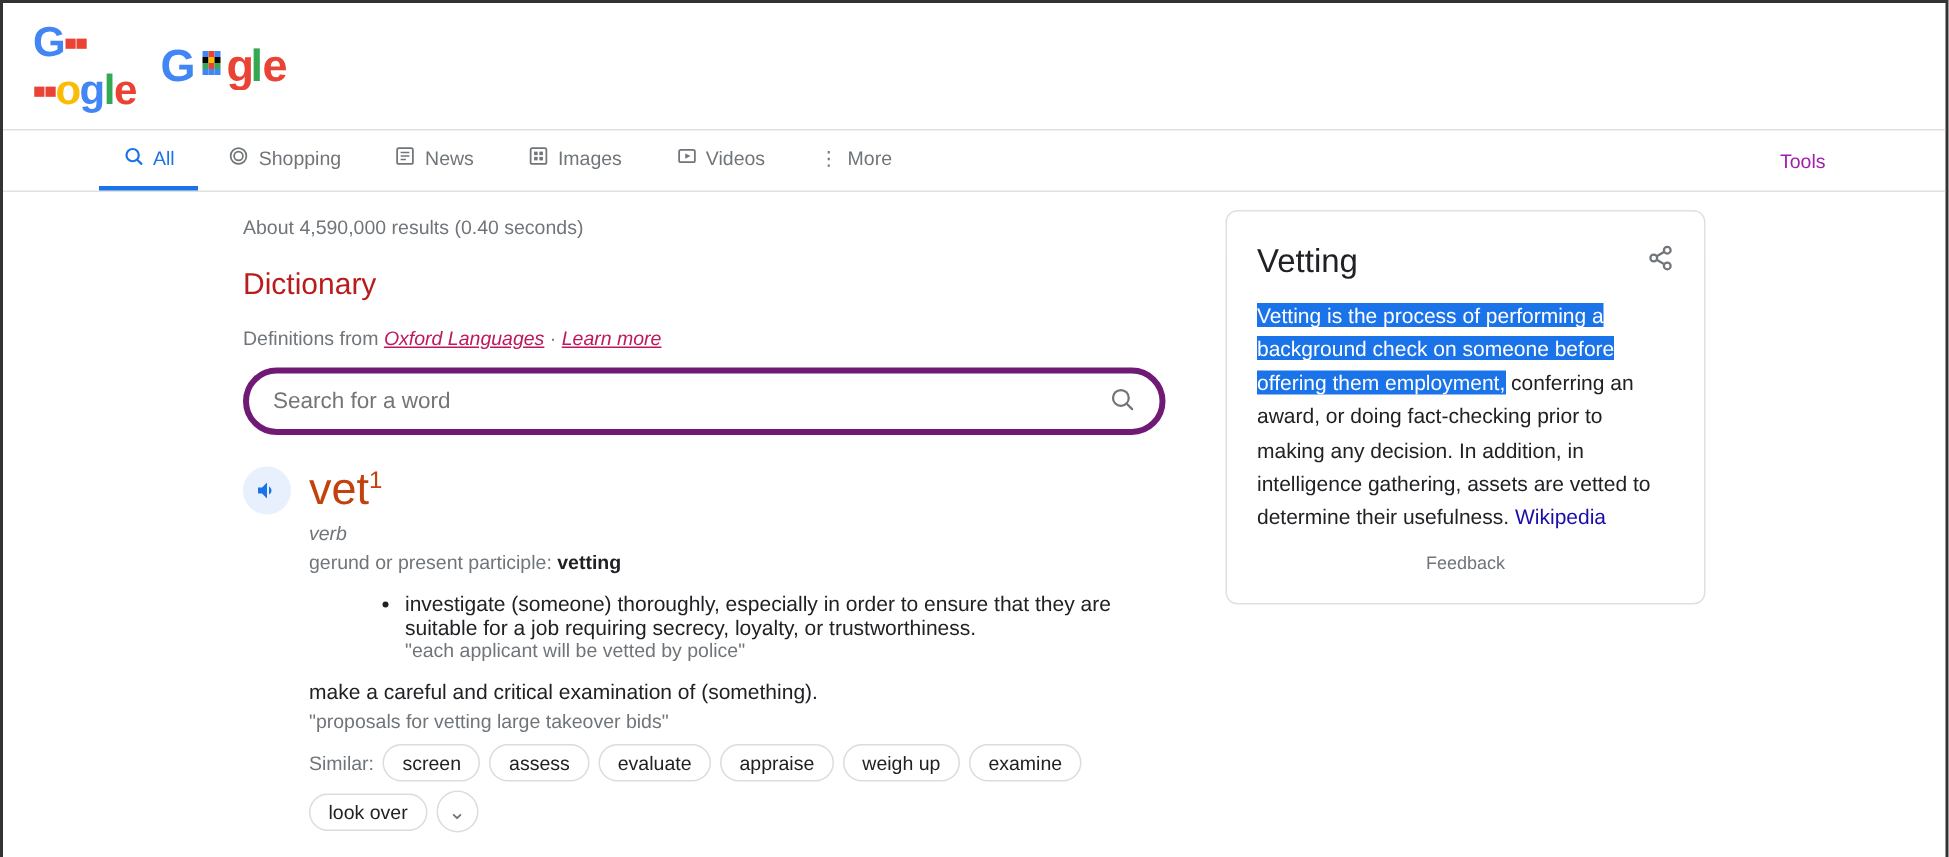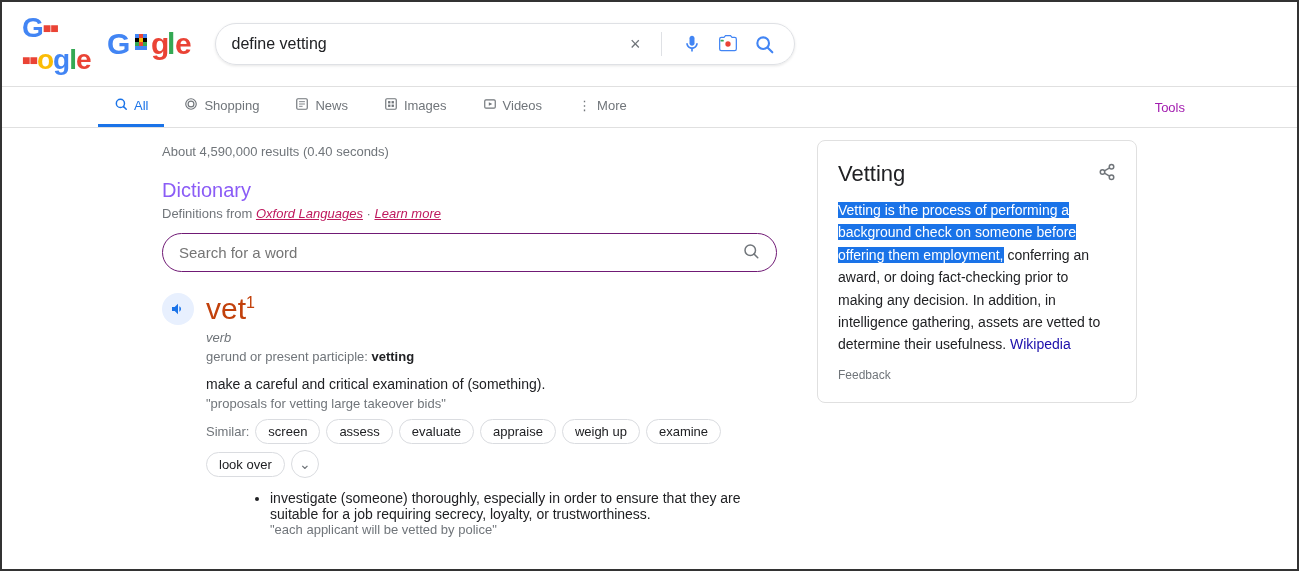--- a/index.html
+++ b/index.html
@@ -57,21 +57,21 @@
       cursor: pointer;
       display: flex;
       align-items: center;
       padding: 0 4px;
     }
 
     
     .nav-tabs {
       display: flex;
       align-items: center;
-      padding: 0 96px;
+      padding: 0 64px;
       border-bottom: 1px solid #e0e0e0;
       gap: 4px;
     }
     .nav-tab {
       display: flex;
       align-items: center;
       gap: 6px;
       padding: 10px 16px;
       font-size: 13px;
       color: #70757a;
@@ -112,40 +112,40 @@
     }
 
     
     .dictionary-section {
       margin-bottom: 16px;
     }
 
     .dictionary-title {
       font-size: 20px;
       font-weight: normal;
-      color: #8b5cf6;
-      margin-bottom: 4px;
+      color: #b91c1c;
+      margin-bottom: 16px;
     }
 
     .dictionary-source {
       font-size: 13px;
       color: #70757a;
       margin-bottom: 12px;
     }
     .dictionary-source a {
       color: #be185d;
       text-decoration: underline;
       cursor: pointer;
       font-style: italic;
     }
 
     .word-search-box {
       display: flex;
       align-items: center;
-      border: 1px solid #701a75;
+      border: 4px solid #701a75;
       border-radius: 24px;
       padding: 8px 16px;
       width: 100%;
       max-width: 640px;
       margin-bottom: 20px;
       gap: 8px;
     }
     .word-search-input {
       flex: 1;
       border: none;
@@ -309,21 +309,21 @@
       line-height: 1.6;
       color: #202124;
     }
     .kc-wiki {
       color: #1a0dab;
       cursor: pointer;
       text-decoration: none;
     }
 
     .kc-feedback {
-      text-align: left;
+      text-align: center;
       font-size: 12px;
       color: #70757a;
       margin-top: 12px;
       cursor: pointer;
     }
 
     
     .logo-container {
       display: flex;
       align-items: center;
@@ -360,44 +360,20 @@
       <rect x="36" y="18" width="4" height="4" fill="#4285f4"></rect>
 
       <text x="44" y="26" font-size="30" font-family="Arial" fill="#ea4335" font-weight="bold">g</text>
 
       <text x="60" y="26" font-size="30" font-family="Arial" fill="#34a853" font-weight="bold">l</text>
 
       <text x="68" y="26" font-size="30" font-family="Arial" fill="#ea4335" font-weight="bold">e</text>
     </svg>
   </div>
 
-  <div class="search-bar">
-    <input class="search-input" type="text" value="define vetting" style="">
-    <span class="search-clear">×</span>
-    <div class="search-divider"></div>
-    <div class="search-icon-btn">
-      <svg width="20" height="20" viewBox="0 0 24 24" fill="none">
-        <path d="M12 14c1.66 0 3-1.34 3-3V5c0-1.66-1.34-3-3-3S9 3.34 9 5v6c0 1.66 1.34 3 3 3z" fill="#4285f4"></path>
-        <path d="M17 11c0 2.76-2.24 5-5 5s-5-2.24-5-5H5c0 3.53 2.61 6.43 6 6.92V21h2v-3.08c3.39-.49 6-3.39 6-6.92h-2z" fill="#4285f4"></path>
-      </svg>
-    </div>
-    <div class="search-icon-btn">
-      <svg width="20" height="20" viewBox="0 0 24 24" fill="none">
-        <path d="M12 15.2A3.2 3.2 0 1 1 12 8.8a3.2 3.2 0 0 1 0 6.4z" fill="#ea4335"></path>
-        <path d="M9 2L7.17 4H4c-1.1 0-2 .9-2 2v12c0 1.1.9 2 2 2h16c1.1 0 2-.9 2-2V6c0-1.1-.9-2-2-2h-3.17L15 2H9z" fill="none" stroke="#4285f4" stroke-width="1.5"></path>
-        <rect x="3" y="7" width="4" height="2" rx="1" fill="#34a853"></rect>
-      </svg>
-    </div>
-    <div class="search-icon-btn">
-      <svg width="20" height="20" viewBox="0 0 24 24" fill="none">
-        <circle cx="11" cy="11" r="7" stroke="#4285f4" stroke-width="2.5"></circle>
-        <line x1="16.5" y1="16.5" x2="22" y2="22" stroke="#4285f4" stroke-width="2.5" stroke-linecap="round"></line>
-      </svg>
-    </div>
-  </div>
 </div>
 
 <div class="nav-tabs">
   <div class="nav-tab active">
     <span>
       <svg width="14" height="14" viewBox="0 0 24 24">
           <circle cx="11" cy="11" r="7" stroke="#1a73e8" stroke-width="2.5" fill="none"></circle>
           <line x1="16.5" y1="16.5" x2="21" y2="21" stroke="#1a73e8" stroke-width="2.5" stroke-linecap="round"></line>
         </svg>
     </span>
@@ -485,43 +461,43 @@
         </span>
       </div>
 
       <div class="word-pos">verb</div>
       <div class="word-form">
         <span>gerund or present participle:</span>
         <span class="word-form-bold">vetting</span>
       </div>
 
       <div class="definition-item">
+        <ul class="definition-list">
+          <li class="definition-list-item">
+            <span>investigate (someone) thoroughly, especially in order to ensure that they are suitable for a job requiring secrecy, loyalty, or trustworthiness.</span>
+            <div class="definition-list-example">"each applicant will be vetted by police"</div>
+          </li>
+        </ul>
+      </div>
+
+      <div class="definition-item">
         <div class="definition-text">make a careful and critical examination of (something).</div>
         <div class="definition-example">"proposals for vetting large takeover bids"</div>
 
         <div class="similar-row">
           <span class="similar-label">Similar:</span>
           <span class="similar-chip">screen</span>
           <span class="similar-chip">assess</span>
           <span class="similar-chip">evaluate</span>
           <span class="similar-chip">appraise</span>
           <span class="similar-chip">weigh up</span>
           <span class="similar-chip">examine</span>
           <span class="similar-chip">look over</span>
           <span class="similar-expand">⌄</span>
         </div>
-      </div>
-
-      <div class="definition-item">
-        <ul class="definition-list">
-          <li class="definition-list-item">
-            <span>investigate (someone) thoroughly, especially in order to ensure that they are suitable for a job requiring secrecy, loyalty, or trustworthiness.</span>
-            <div class="definition-list-example">"each applicant will be vetted by police"</div>
-          </li>
-        </ul>
       </div>
     </div>
   </div>
 
   <div class="right-panel">
     <div class="knowledge-card">
       <div class="kc-header">
         <span class="kc-title">Vetting</span>
         <span class="kc-share">
           <svg width="18" height="18" viewBox="0 0 24 24" fill="none" stroke="#70757a" stroke-width="2">

